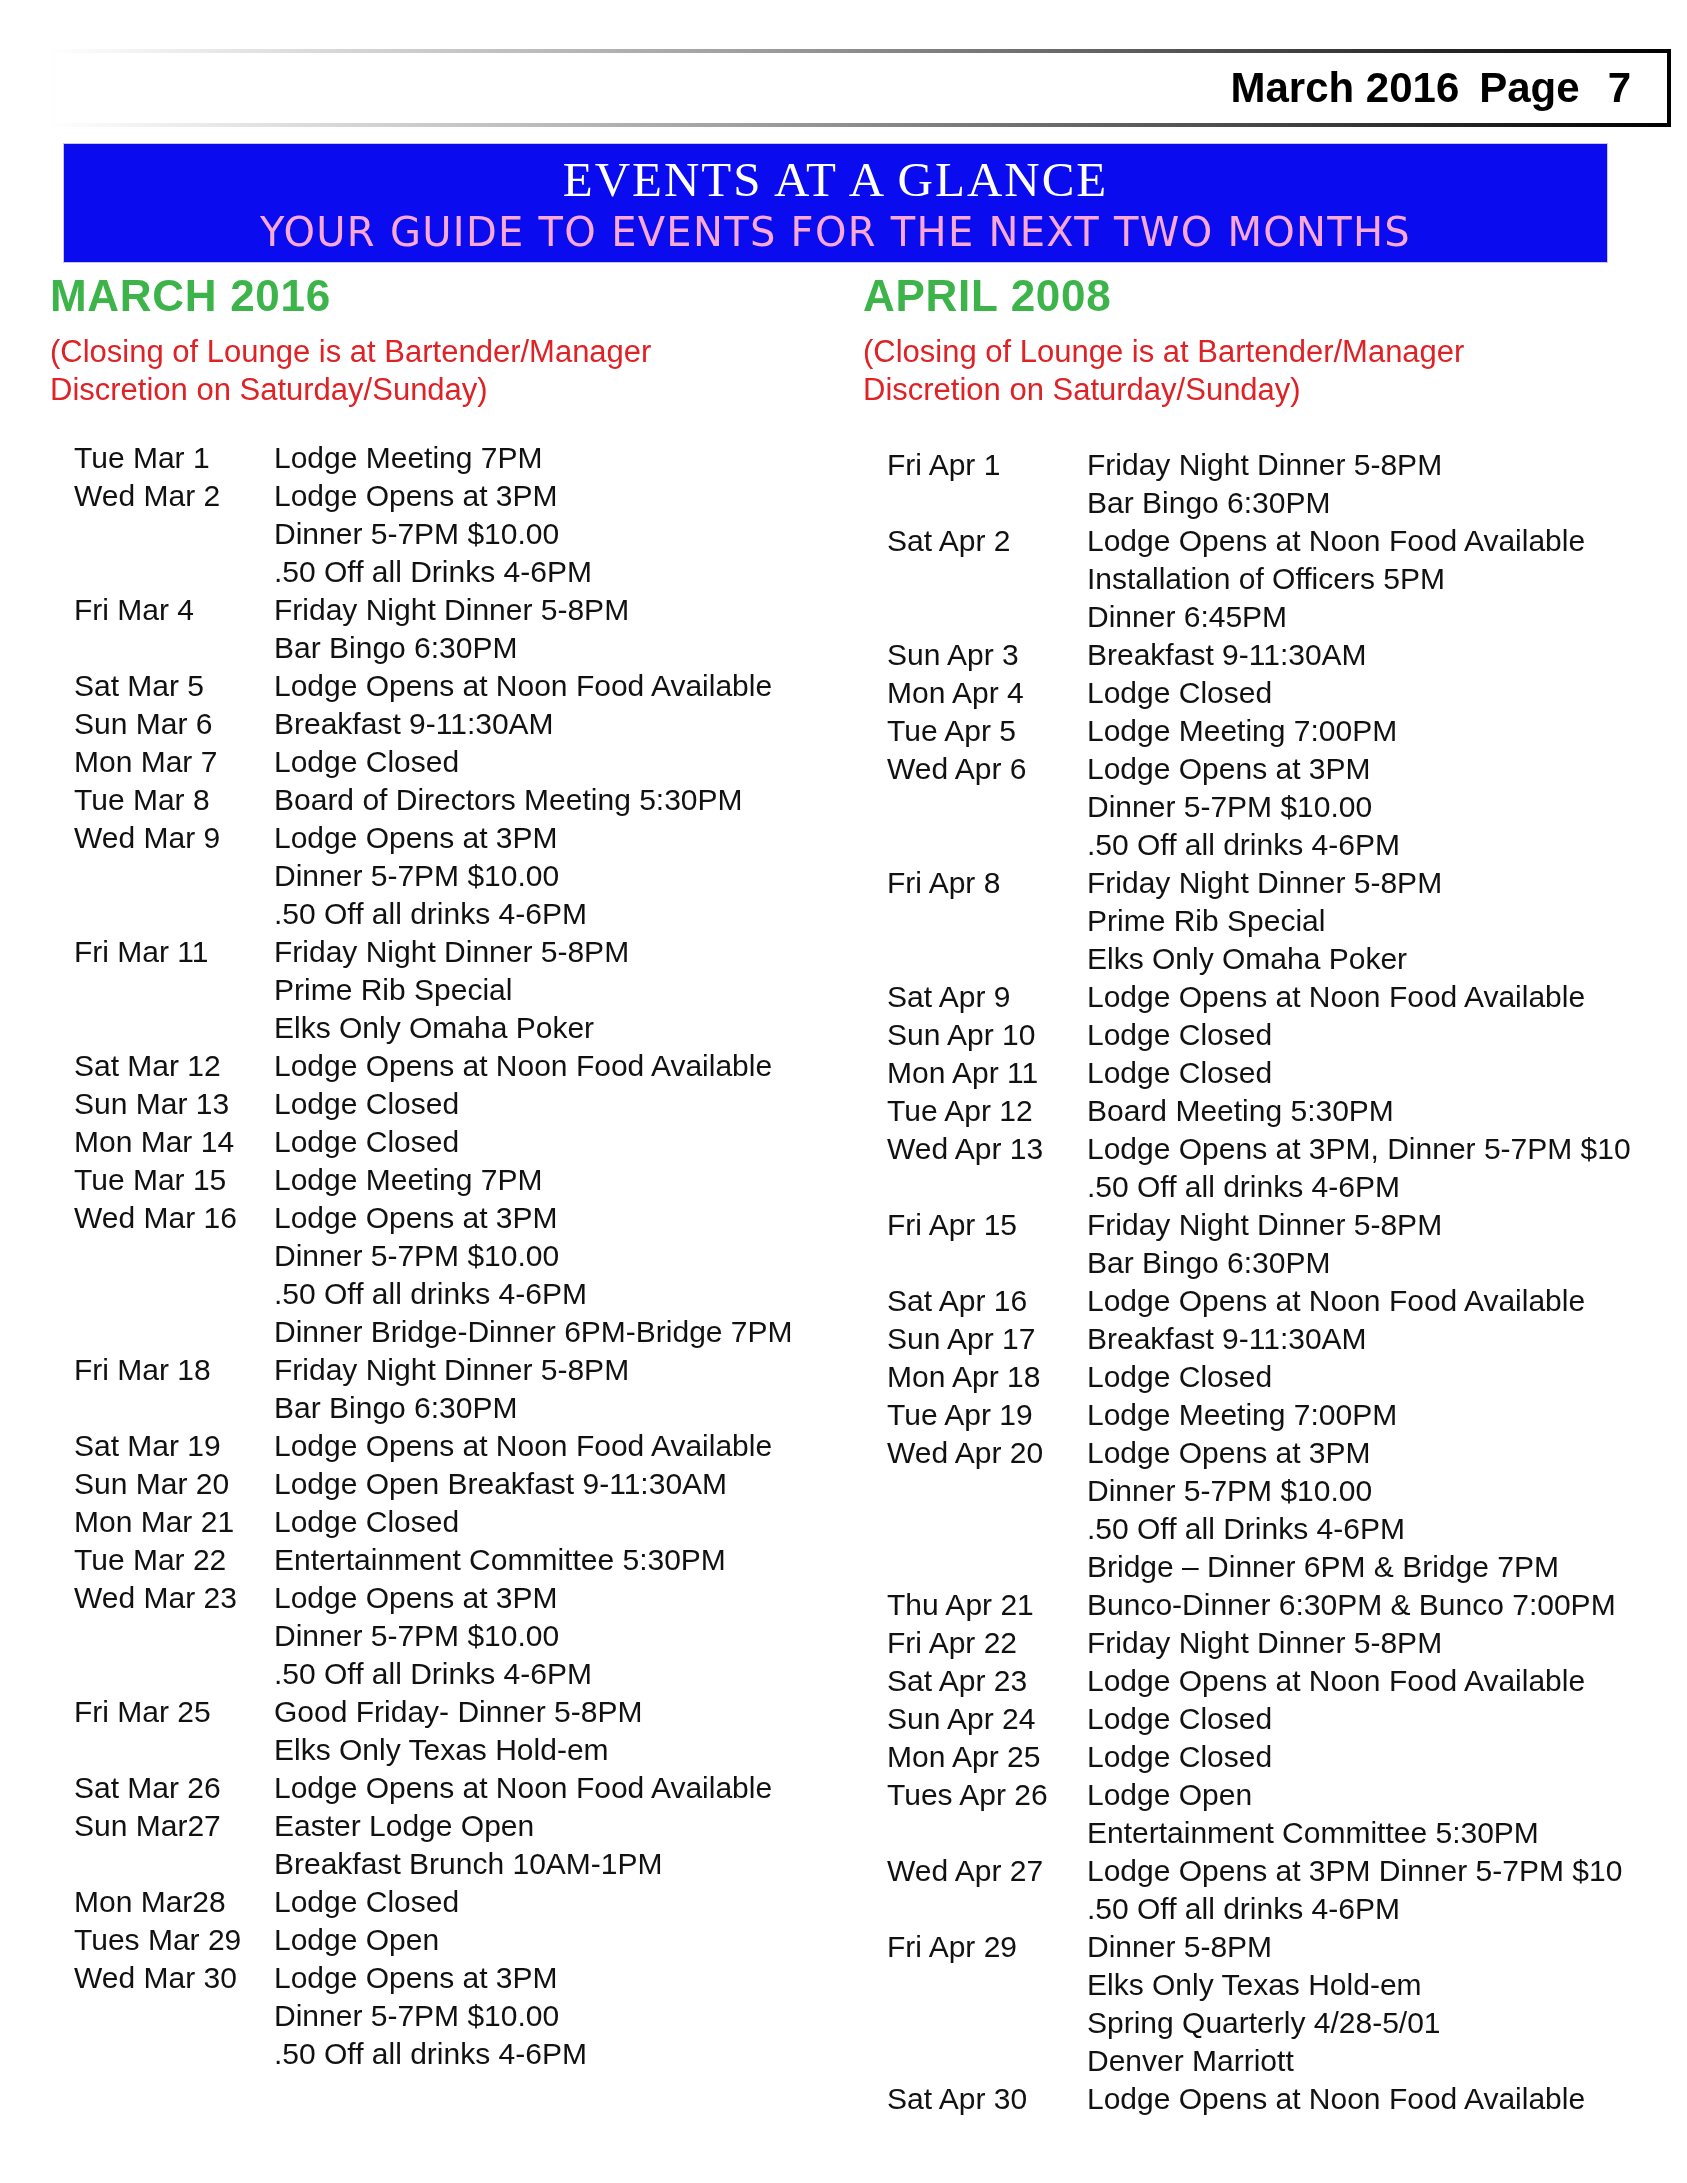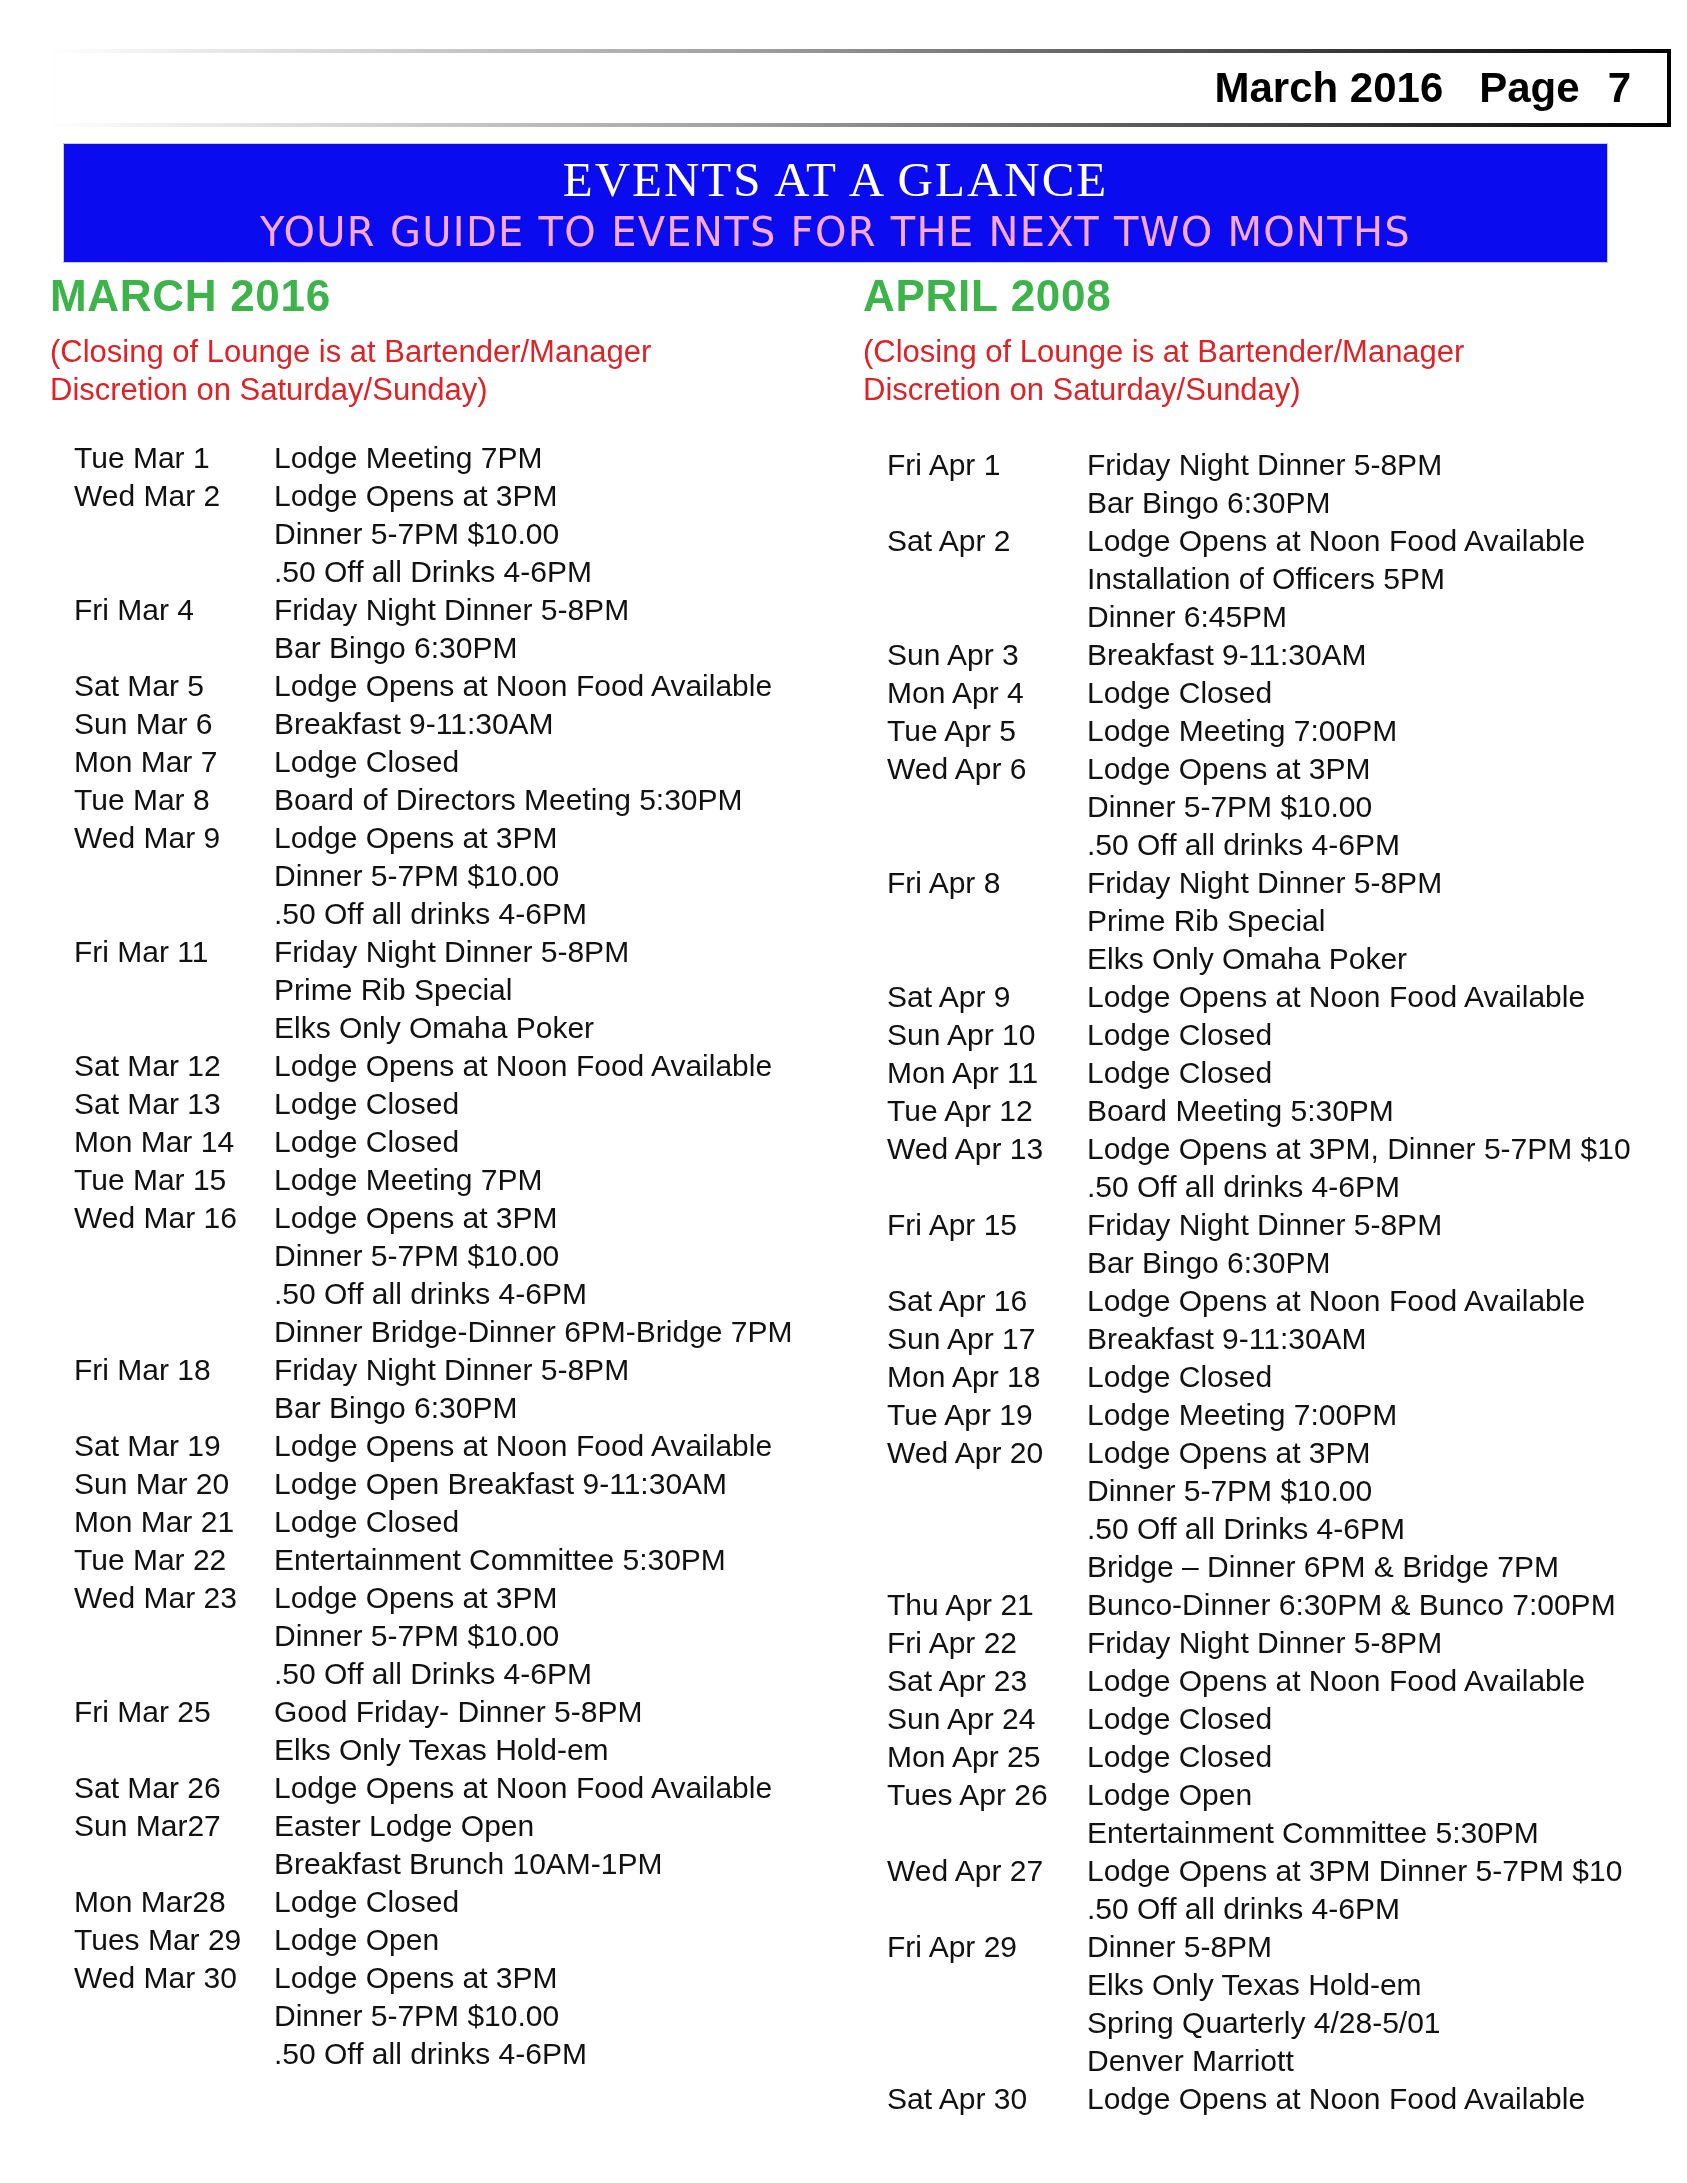--- a/index.html
+++ b/index.html
@@ -32,21 +32,21 @@
     justify-content: flex-end;
     padding-right: 36px;
     box-sizing: content-box;
   }
   .header-box .htxt {
     font-size: 42px;
     font-weight: 700;
     color: #000000;
     white-space: pre;
   }
-  .header-box .gap1 { margin-left: 36px; }
+  .header-box .gap1 { margin-left: 20px; }
   .header-box .gap2 { margin-left: 28px; }
 
   
   .banner {
     position: absolute;
     left: 63px;
     top: 143px;
     width: 1545px;
     height: 120px;
     background: var(--banner-blue, #0b0bf0);
@@ -207,21 +207,21 @@
             <div class="event-line">Elks Only Omaha Poker</div>
           </div>
         </div>
         <div class="event-row">
           <div class="event-date">Sat Mar 12</div>
           <div class="event-lines">
             <div class="event-line">Lodge Opens at Noon Food Available</div>
           </div>
         </div>
         <div class="event-row">
-          <div class="event-date">Sat Mar 13</div>
+          <div class="event-date">Sun Mar 13</div>
           <div class="event-lines">
             <div class="event-line">Lodge Closed</div>
           </div>
         </div>
         <div class="event-row">
           <div class="event-date">Mon Mar 14</div>
           <div class="event-lines">
             <div class="event-line">Lodge Closed</div>
           </div>
         </div>

